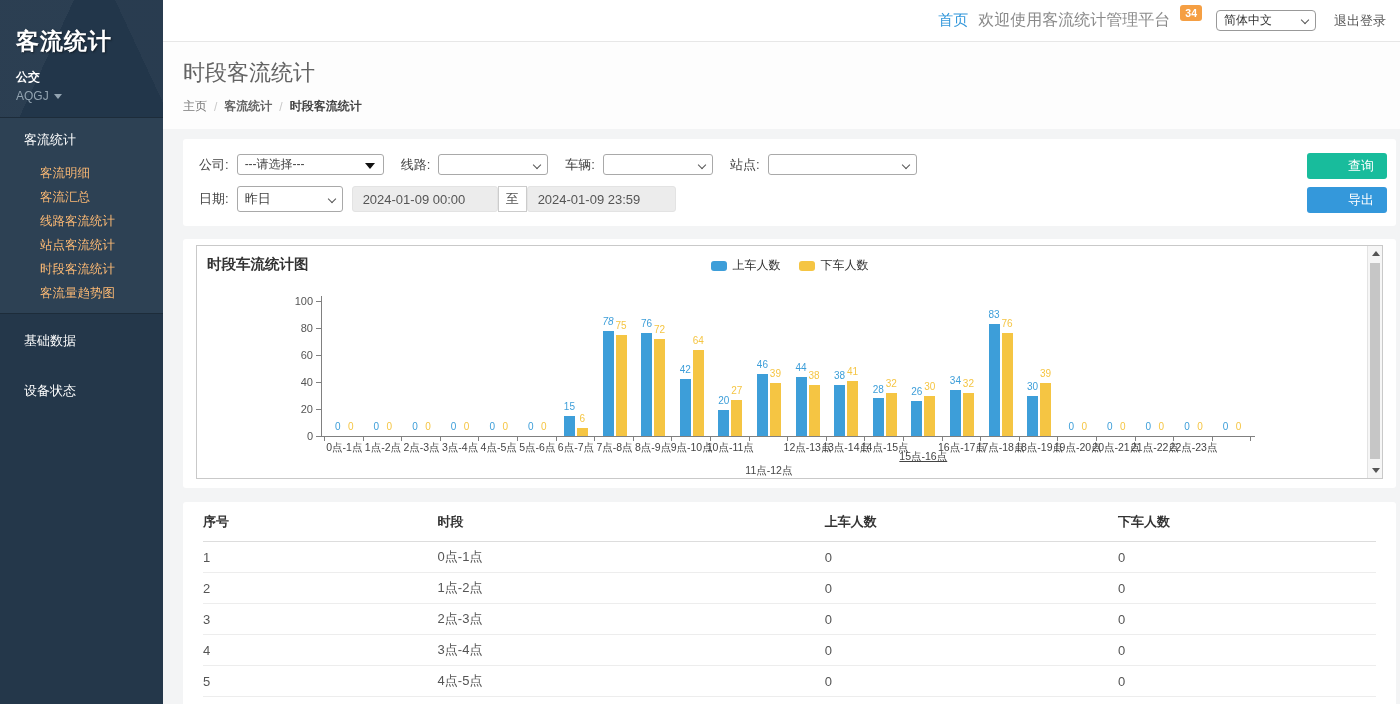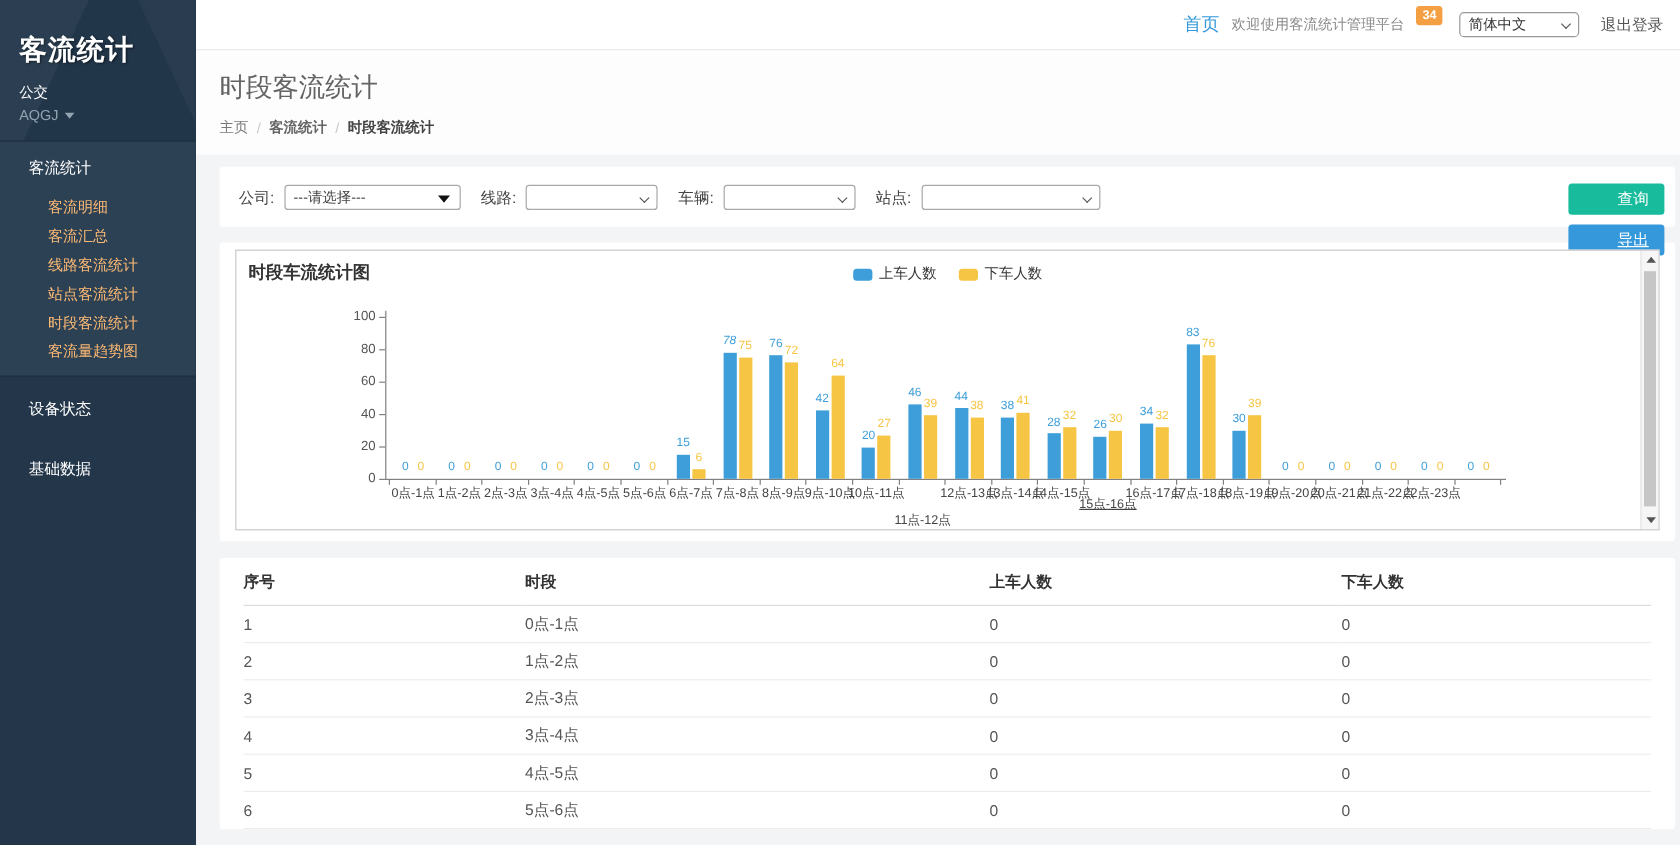--- a/index.html
+++ b/index.html
@@ -11,39 +11,39 @@
     background:#24374a; color:#fff; z-index:10; }
   .logo-block { position:relative; height:117px; padding:26px 0 0 16px;
     background:#22364a; overflow:hidden; }
   .logo-block::before { content:""; position:absolute; inset:0;
     background:
       linear-gradient(115deg, rgba(255,255,255,0.045) 0 34%, transparent 34%),
       linear-gradient(245deg, rgba(255,255,255,0.03) 0 22%, transparent 22%);
     pointer-events:none; }
   .logo-title { font-size:23px; font-weight:bold; letter-spacing:1px;
     text-shadow:1px 1px 2px rgba(0,0,0,.5); position:relative; }
-  .logo-org { font-size:12px; font-weight:normal; margin-top:12px; position:relative; }
+  .logo-org { font-size:12px; font-weight:bold; margin-top:12px; position:relative; }
   .logo-code { font-size:12px; color:#93a4b1; margin-top:3px; position:relative;
     display:flex; align-items:center; gap:5px; cursor:pointer; }
   .caret-down { width:0; height:0; border-left:4px solid transparent;
     border-right:4px solid transparent; border-top:5px solid #93a4b1; display:inline-block; }
   .menu-group { background:#2d4154; border-top:1px solid #1d2c3a;
     border-bottom:1px solid #1d2c3a; padding-bottom:8px; }
   .menu-group-header { font-size:13px; color:#fff; padding:13px 0 12px 24px; cursor:pointer; }
   .submenu-item { font-size:12.5px; color:#fdba74; padding:5px 0 5px 40px;
     line-height:14px; cursor:pointer; }
   .top-item { font-size:13px; color:#fff; padding:14px 0 14px 24px; cursor:pointer;
     margin-top:4px; }
 
   
   .topbar { margin-left:163px; height:42px; background:#fff;
     border-bottom:1px solid #e7e7e7; display:flex; align-items:center;
     justify-content:flex-end; padding-right:14px; gap:10px; }
   .home-link { color:#3498db; font-size:15px; cursor:pointer; }
-  .welcome-text { color:#8a8a8a; font-size:12px; }
+  .welcome-text { color:#8a8a8a; font-size:16px; }
   .notif-badge { background:#f59f43; color:#fff; font-size:10.5px; font-weight:bold;
     border-radius:3px; padding:2px 5px; transform:translateY(-8px); cursor:pointer; }
   .fake-select { position:relative; background:#fff; border:1px solid #999;
     border-radius:4px; height:21px; display:flex; align-items:center;
     padding:0 20px 0 7px; font-size:12px; color:#333; cursor:pointer; }
   .lang-select { width:100px; margin-left:4px; }
   .chev { position:absolute; right:7px; top:6px; width:6px; height:6px;
     border-right:1.5px solid #555; border-bottom:1.5px solid #555;
     transform:rotate(45deg); }
   .logout-link { color:#555; font-size:13px; margin-left:8px; cursor:pointer; }
@@ -75,21 +75,21 @@
   .date-sel { height:26px; width:106px; font-size:13px; }
   .date-box { height:26px; background:#ececec; border:1px solid #e3e3e3; border-radius:3px;
     display:flex; align-items:center; padding:0 10px; font-size:13px; color:#555; }
   .to-box { height:26px; width:29px; background:#fff; border:1px solid #ccc;
     display:flex; align-items:center; justify-content:center; font-size:13px; color:#555; }
   .btn-col { position:absolute; right:9px; top:14px; display:flex;
     flex-direction:column; gap:8px; }
   .btn { width:80px; height:26px; border:none; border-radius:3px; color:#fff;
     font-size:13px; cursor:pointer; font-family:inherit;padding-left:28px; }
   .btn-query { background:#18bc9c; }
-  .btn-export { background:#3498db;text-decoration:underline; }
+  .btn-export { background:#3498db; }
 
   
   .chart-card { padding:6px 13px 9px; margin-bottom:14px; }
   .chart-box { position:relative; border:1px solid #c9c9c9; height:234px;
     background:#fff; overflow:hidden; }
   .chart-title { position:absolute; left:10px; top:9px; font-size:14.5px;
     font-weight:bold; color:#333; }
   .legend { position:absolute; top:11px; left:50%; transform:translateX(-50%);
     display:flex; gap:18px; align-items:center; }
   .legend-item { display:flex; align-items:center; gap:6px; cursor:pointer; }
@@ -139,22 +139,22 @@
   </div>
   <div class="menu-group">
     <div class="menu-group-header">客流统计</div>
     <div class="submenu-item">客流明细</div>
     <div class="submenu-item">客流汇总</div>
     <div class="submenu-item">线路客流统计</div>
     <div class="submenu-item">站点客流统计</div>
     <div class="submenu-item">时段客流统计</div>
     <div class="submenu-item">客流量趋势图</div>
   </div>
+  <div class="top-item">基础数据</div>
   <div class="top-item">设备状态</div>
-  <div class="top-item">基础数据</div>
 </div>
 
 <div class="topbar">
   <span class="home-link">首页</span>
   <span class="welcome-text">欢迎使用客流统计管理平台</span>
   <span class="notif-badge">34</span>
   <span class="fake-select lang-select">
     <span>简体中文</span>
     <span class="chev"></span>
   </span>
@@ -193,20 +193,35 @@
         <span class="f-label">车辆:</span>
         <span class="sel" style="width:110px;">
           <span></span>
           <span class="chev" style="top:7px;"></span>
         </span>
         <span class="gap16"></span>
         <span class="f-label">站点:</span>
         <span class="sel" style="width:149px;">
           <span></span>
           <span class="chev" style="top:7px;"></span>
+        </span>
+      </div>
+      <div class="f-row">
+        <span class="f-label">日期:</span>
+        <span class="sel date-sel">
+          <span>昨日</span>
+          <span class="chev" style="top:9px;"></span>
+        </span>
+        <span style="width:9px;"></span>
+        <span class="date-box" style="width:146px;">
+          <span>2024-01-09 00:00</span>
+        </span>
+        <span class="to-box">至</span>
+        <span class="date-box" style="width:149px;">
+          <span>2024-01-09 23:59</span>
         </span>
       </div>
       <div class="btn-col">
         <button class="btn btn-query">查询</button>
         <button class="btn btn-export">导出</button>
       </div>
     </div>
 
     <div class="card chart-card">
       <div class="chart-box" id="chart-box">

